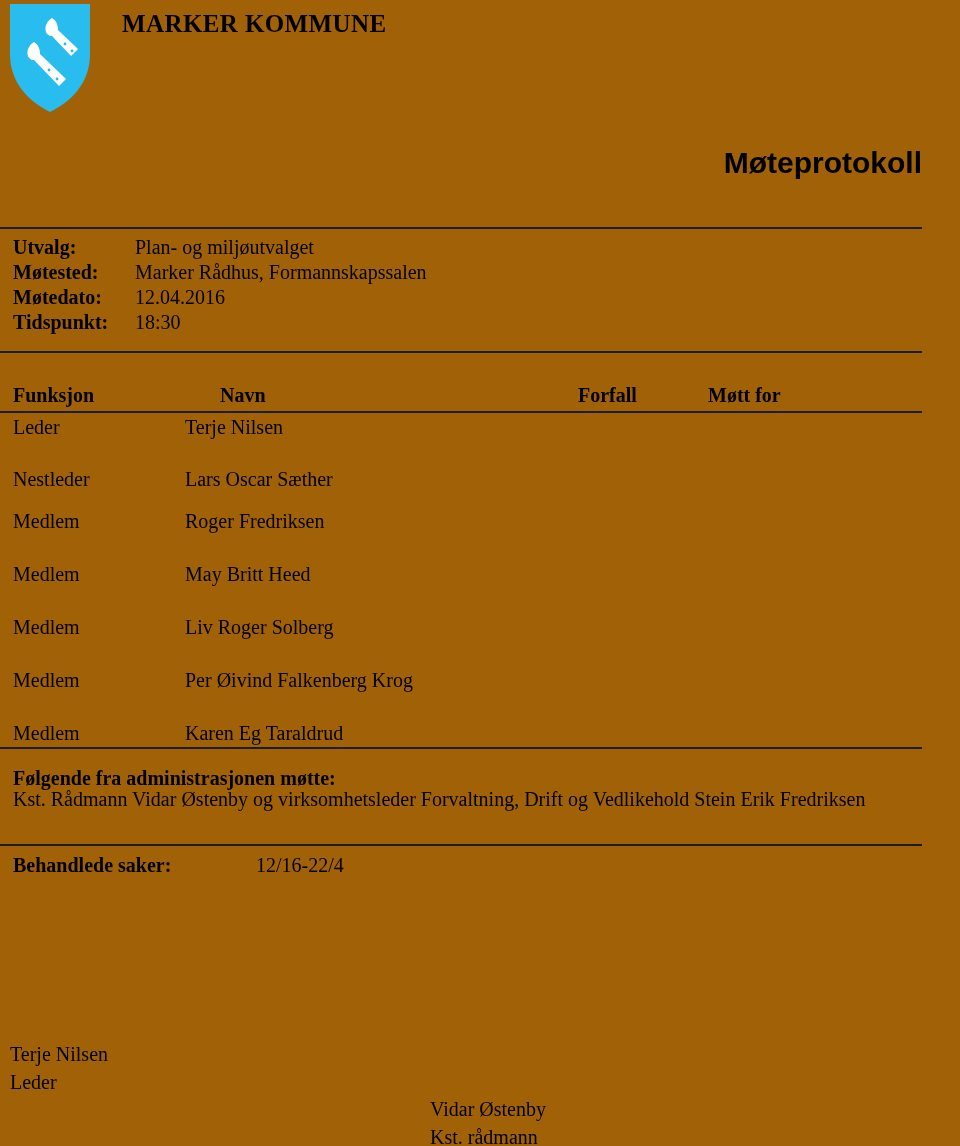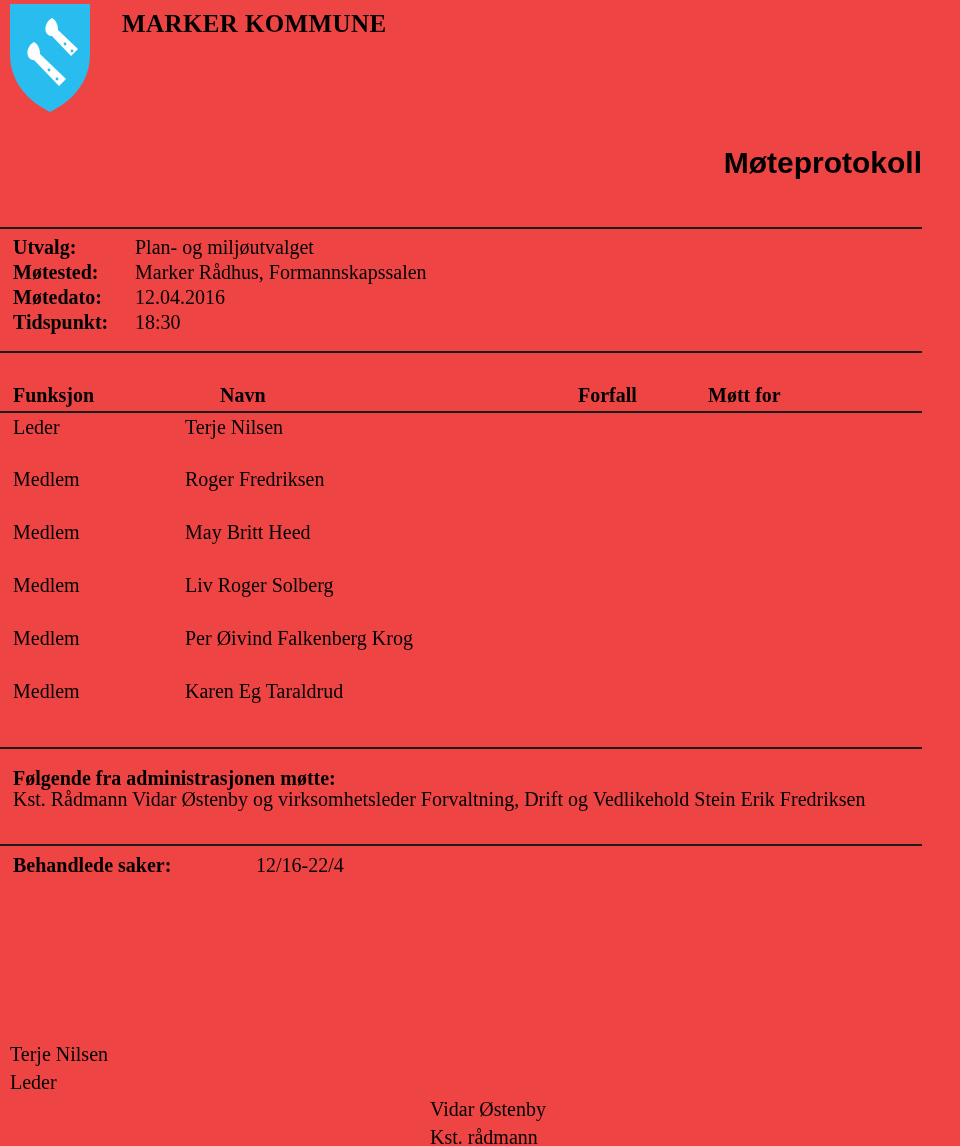--- a/index.html
+++ b/index.html
@@ -11,21 +11,21 @@
   body {
     font-family: "Liberation Serif", "DejaVu Serif", serif;
     color: #000000;
     -webkit-font-smoothing: antialiased;
   }
   .page {
     position: relative;
     width: 960px;
     height: 1146px;
     overflow: hidden;
-    background: #ef4444;
+    background: #a16207;
   }
 
   
   .header-bar {
     position: absolute;
     left: 0;
     top: 0;
     width: 960px;
     height: 118px;
   }
@@ -279,20 +279,26 @@
 
   <div class="table-body">
 
     <div class="tr" style="height:52px;">
       <span class="td td-funksjon">Leder</span>
       <span class="td td-navn">Terje Nilsen</span>
       <span class="td td-forfall"></span>
       <span class="td td-mottfor"></span>
     </div>
 
+    <div class="tr" style="height:42px;">
+      <span class="td td-funksjon">Nestleder</span>
+      <span class="td td-navn">Lars Oscar Sæther</span>
+      <span class="td td-forfall"></span>
+      <span class="td td-mottfor"></span>
+    </div>
 
     <div class="tr" style="height:53px;">
       <span class="td td-funksjon">Medlem</span>
       <span class="td td-navn">Roger Fredriksen</span>
       <span class="td td-forfall"></span>
       <span class="td td-mottfor"></span>
     </div>
 
     <div class="tr" style="height:53px;">
       <span class="td td-funksjon">Medlem</span>

